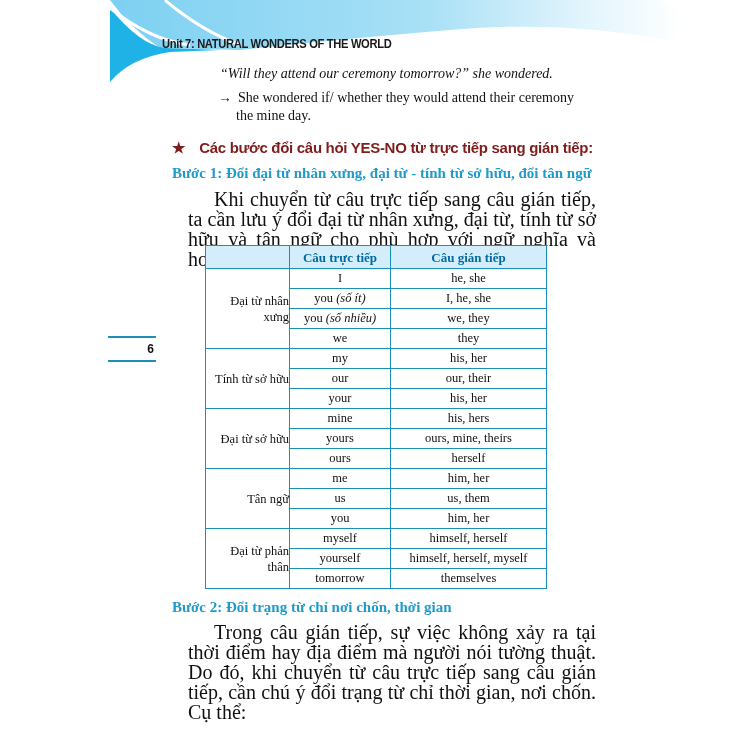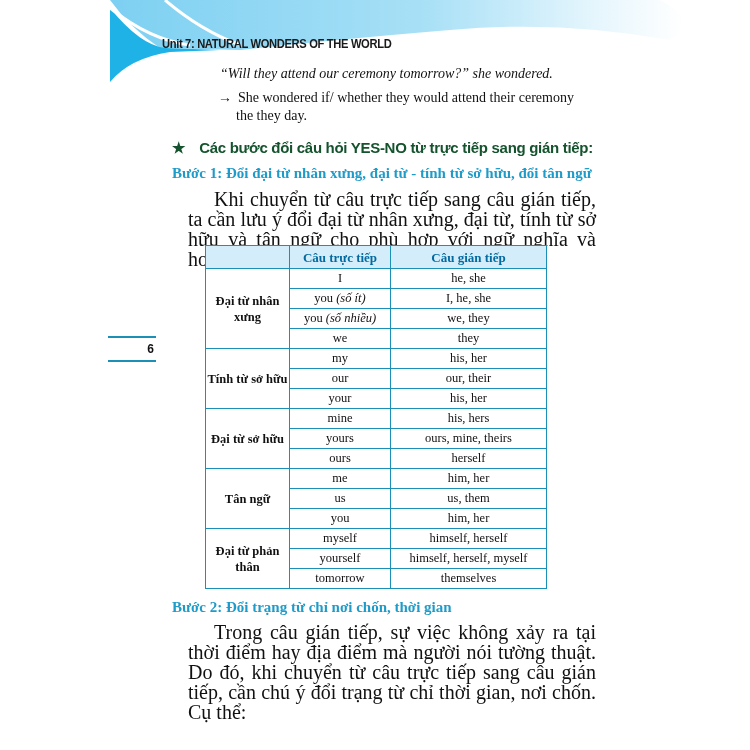--- a/index.html
+++ b/index.html
@@ -4,38 +4,38 @@
 <style>
   html, body { margin:0; padding:0; }
   body { width:750px; height:750px; background:#ffffff; position:relative; overflow:hidden; font-family:"Liberation Serif", serif; color:#111; }
   .banner { position:absolute; left:0; top:0; width:750px; height:150px; }
   .unit-title { position:absolute; left:162px; top:36px; font-family:"Liberation Sans", sans-serif; font-weight:bold; font-size:13px; letter-spacing:-0.4px; color:#1a1a1a; transform:scaleX(0.86); transform-origin:left; }
   .ex { position:absolute; font-size:14px; line-height:20px; }
   .ex1 { left:220px; top:64px;font-style:italic; }
   .ex2 { left:218px; top:88px; width:362px; text-align:justify; }
   .ex2 .arrow { margin-right:6px; }
   .ex3 { left:236px; top:106px; }
-  .section-head { position:absolute; left:172px; top:139px; font-family:"Liberation Sans", sans-serif; font-weight:bold; font-size:15px; color:#14532d; letter-spacing:-0.3px; }
+  .section-head { position:absolute; left:172px; top:139px; font-family:"Liberation Sans", sans-serif; font-weight:bold; font-size:15px; color:#7f1d1d; letter-spacing:-0.3px; }
   .section-head .star { margin-right:14px; }
   .step { position:absolute; left:172px; font-family:"Liberation Serif", serif; font-weight:bold; font-size:15px; color:#1f9bc9; }
   .step1 { top:165px; }
   .step2 { top:599px; }
   .para { position:absolute; left:188px; width:408px; font-size:20px; line-height:20px; text-align:justify; }
   .para1 { top:189px; }
   .para2 { top:622px; }
   .indent { display:inline-block; width:26px; }
   .page-num { position:absolute; left:108px; top:336px; width:50px; height:26px; }
   .page-num .line { position:absolute; left:0; width:48px; height:2px; background:#1b8fb5; }
   .page-num .l1 { top:0; }
   .page-num .l2 { top:24px; }
   .page-num .num { position:absolute; right:4px; top:6px; font-family:"Liberation Sans", sans-serif; font-weight:bold; font-size:12px; }
   table.grammar { position:absolute; left:205px; top:245px; width:342px; border-collapse:collapse; font-size:12.5px; }
   table.grammar td, table.grammar th { border:1.3px solid #1a90b8; text-align:center; padding:0; height:19px; line-height:19px; }
   table.grammar thead th { background:#d3eefa; color:#0369a1; font-weight:bold; height:22px; font-size:13px; }
-  table.grammar td.cat { font-weight:bold; width:83px; line-height:16px; }
+  table.grammar td.cat { font-weight:normal; width:83px; line-height:16px;text-align:right; }
   table.grammar td.c2 { width:100px; }
   .it { font-style:italic; }
 </style>
 </head>
 <body>
 
 <svg class="banner" viewBox="0 0 750 150" xmlns="http://www.w3.org/2000/svg">
   <defs>
     <linearGradient id="g1" x1="0" y1="0" x2="1" y2="0">
       <stop offset="0" stop-color="#7dd0f2"></stop>
@@ -49,21 +49,21 @@
   <path d="M110 8 Q150 40 190 45" stroke="#ffffff" stroke-width="3" fill="none"></path>
   <path d="M165 0 Q200 30 240 45" stroke="#ffffff" stroke-width="3" fill="none"></path>
 </svg>
 
 <div class="unit-title">Unit 7: NATURAL WONDERS OF THE WORLD</div>
 
 <div class="ex ex1">“Will they attend our ceremony tomorrow?” she wondered.</div>
 <div class="ex ex2">
   <span class="arrow">→</span><span>She wondered if/ whether they would attend their ceremony</span>
 </div>
-<div class="ex ex3">the they day.</div>
+<div class="ex ex3">the mine day.</div>
 
 <div class="section-head">
   <span class="star">★</span><span>Các bước đổi câu hỏi YES-NO từ trực tiếp sang gián tiếp:</span>
 </div>
 
 <div class="step step1">Bước 1: Đổi đại từ nhân xưng, đại từ - tính từ sở hữu, đổi tân ngữ</div>
 <div class="para para1"><span class="indent"></span><span>Khi chuyển từ câu trực tiếp sang câu gián tiếp, ta cần lưu ý đổi đại từ nhân xưng, đại từ, tính từ sở hữu và tân ngữ cho phù hợp với ngữ nghĩa và hoàn cảnh.</span></div>
 
 <div class="page-num">
   <div class="line l1"></div>

